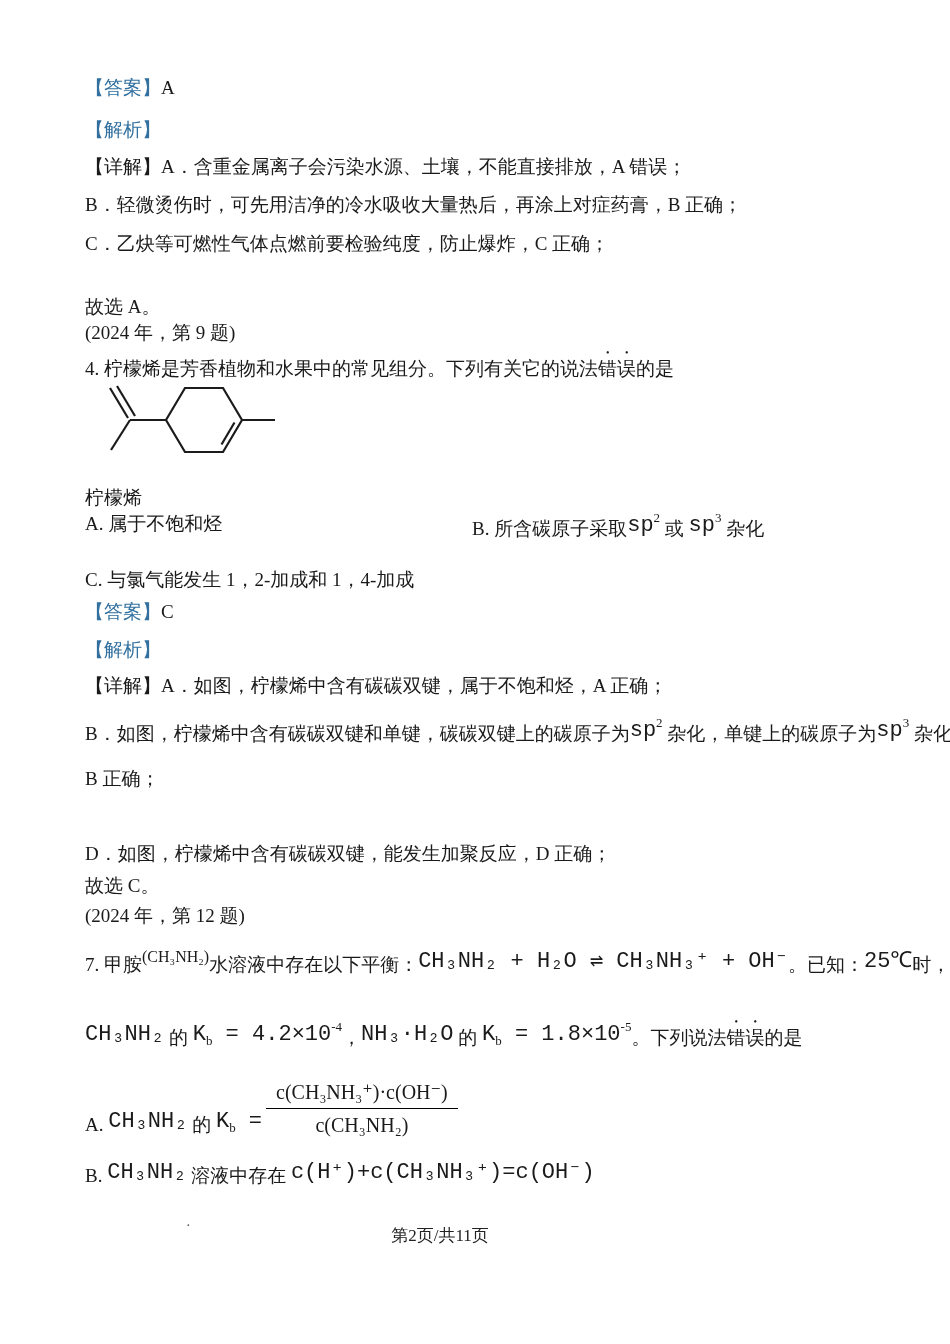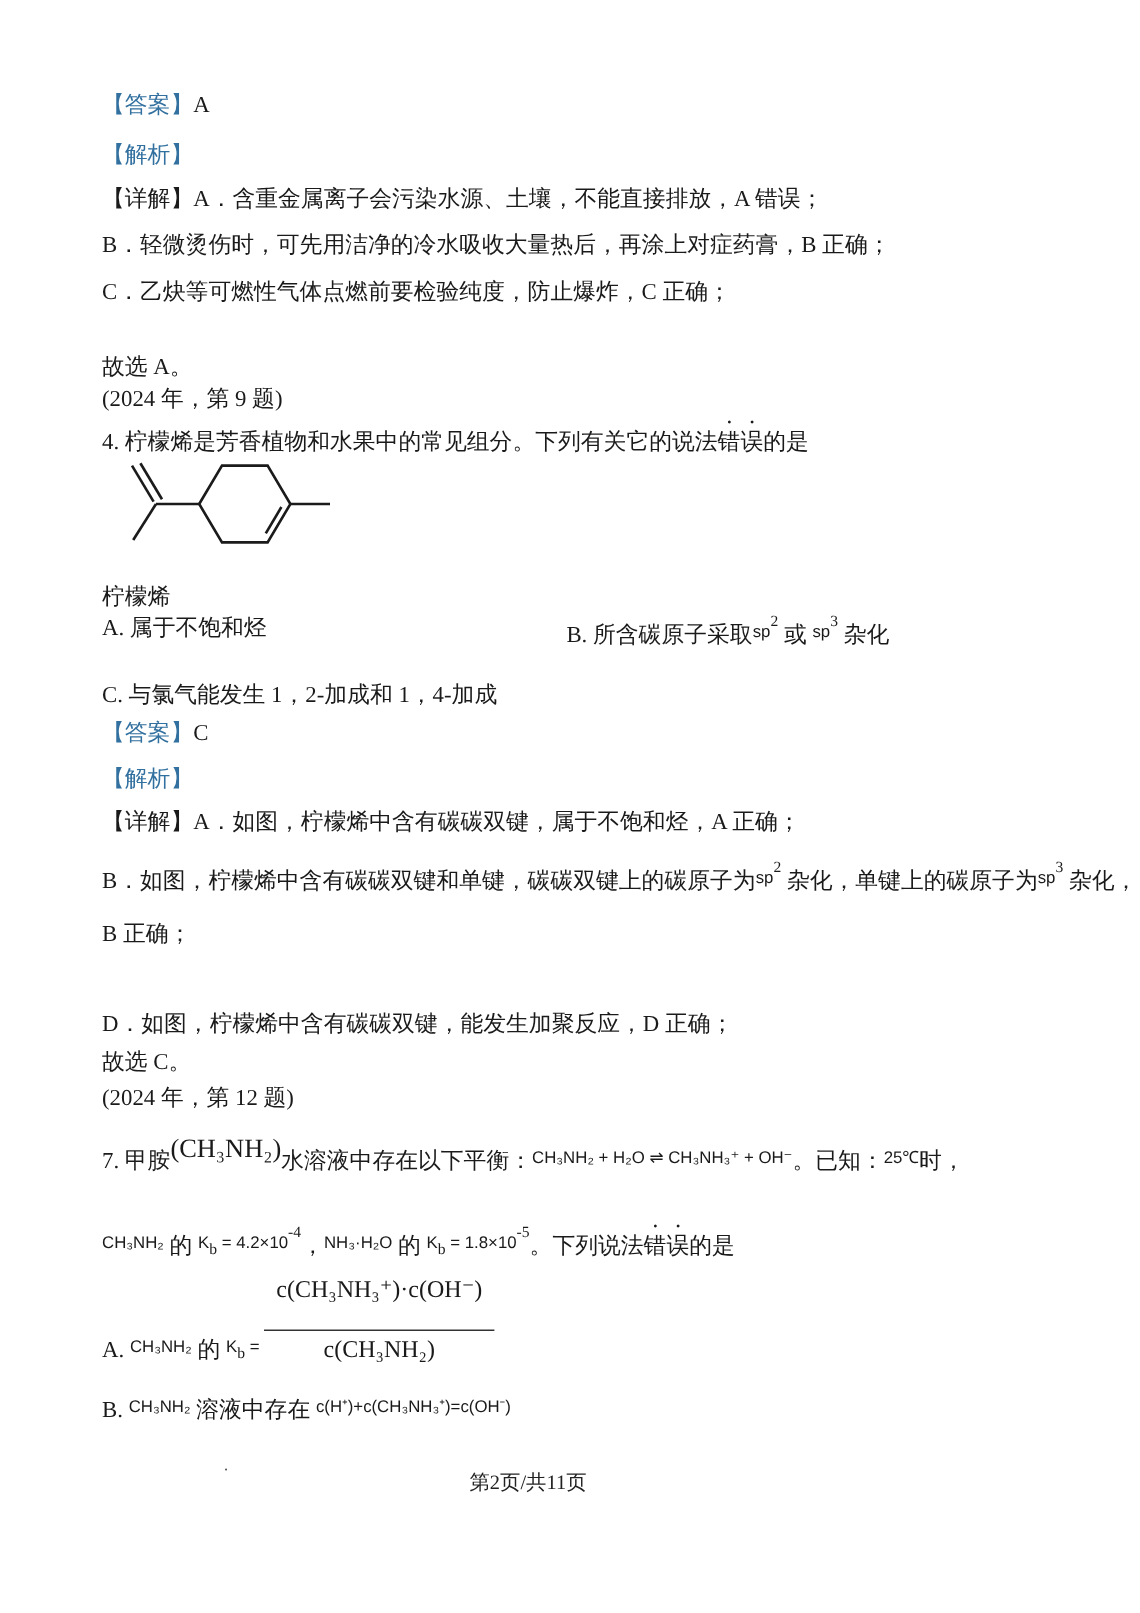--- a/index.html
+++ b/index.html
@@ -5,39 +5,39 @@
   html,body{margin:0;padding:0;background:#ffffff;}
   body{
     width:950px;height:1344px;overflow:hidden;
     font-family:"Liberation Serif","DejaVu Serif","DejaVu Sans",serif;
     font-size:19px;color:#1a1a1a;
   }
   .page{position:relative;width:950px;height:1336px;background:#ffffff;}
   .ln{position:absolute;left:85px;line-height:25px;white-space:nowrap;margin:0;}
   .blue{color:#31709F;}
   
-  .fm{font-family:Liberation Sans, sans-serif;font-size:14px;vertical-align:4px;}
-  .fmhi{font-family:"Liberation Serif","DejaVu Serif","DejaVu Sans",serif;font-size:22px;vertical-align:9px;}
+  .fm{font-family:Liberation Mono, monospace;font-size:22px;vertical-align:4px;}
+  .fmhi{font-family:"Liberation Serif","DejaVu Serif","DejaVu Sans",serif;font-size:16px;vertical-align:9px;}
   .fmsup{font-family:"Liberation Serif","DejaVu Serif","DejaVu Sans",serif;font-size:13px;vertical-align:13px;}
   .fmsub{font-family:"Liberation Serif","DejaVu Serif","DejaVu Sans",serif;font-size:13px;vertical-align:-1px;}
   
   .emph{
     -webkit-text-emphasis:dot;-webkit-text-emphasis-position:over right;
     text-emphasis:dot;text-emphasis-position:over right;margin-top:13px;
   }
   
   .optrow{position:absolute;left:85px;right:55px;display:flex;line-height:25px;white-space:nowrap;align-items:center;}
   .optcol1{width:387px;flex:none;}
   .optcol2{flex:1;}
   
   .fracline{position:absolute;left:85px;display:flex;align-items:flex-end;white-space:nowrap;}
   .frac{display:inline-flex;flex-direction:column;text-align:center;
         font-family:"Liberation Serif","DejaVu Serif","DejaVu Sans",serif;
         font-size:20px;line-height:1.3;margin-left:4px;vertical-align:middle;}
-  .frac .num{border-bottom:1.5px solid #000;padding:1px 10px 20px;margin-top:40px;}
+  .frac .num{border-bottom:1.5px solid #000;padding:1px 10px 3px;margin-top:40px;}
   .frac .den{padding-top:3px;}
   .molecule{position:absolute;left:88px;top:372px;}
   .caption{position:absolute;left:85px;line-height:25px;}
   .footer{position:absolute;left:0;right:0;top:1224px;text-align:center;
           font-size:17px;color:#222;transform:translateX(-35px);}
   .stray{position:absolute;left:186px;top:1218px;font-size:14px;color:#555;}
   svg line, svg polygon{stroke:#1b1b1b;stroke-width:2.2;fill:none;}
 </style>
 </head>
 <body>

